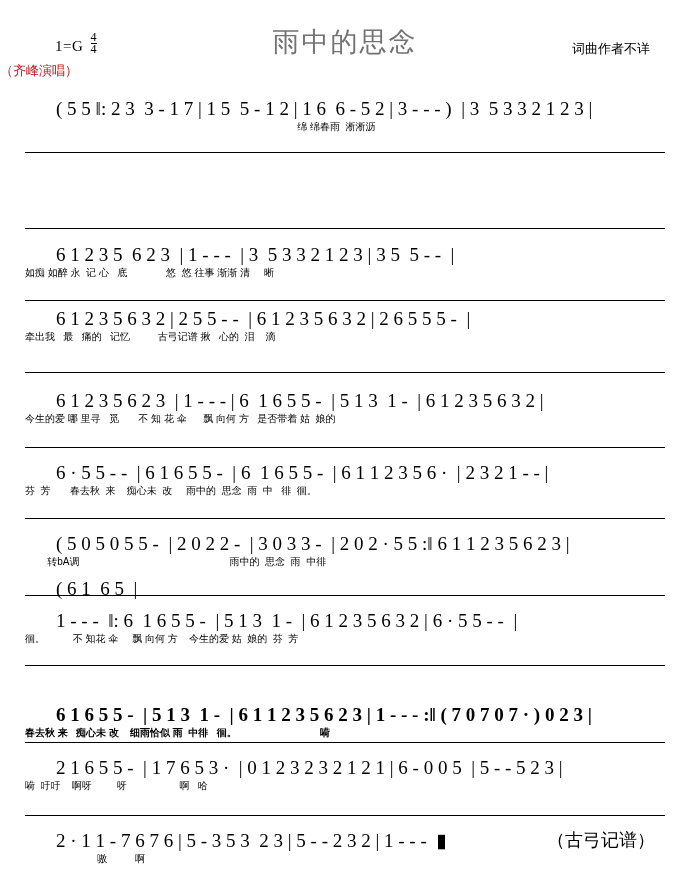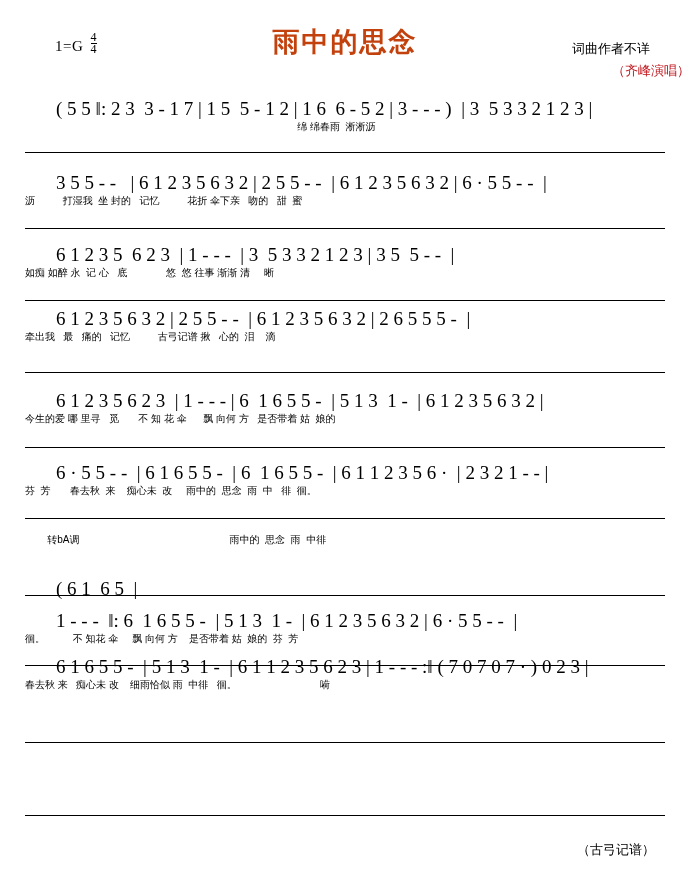--- a/index.html
+++ b/index.html
@@ -21,38 +21,38 @@
   }
   .meta-key .frac{
     display:inline-block;vertical-align:-2px;
     text-align:center;line-height:.95;font-size:12px;margin-left:3px;
   }
   .meta-key .frac b{display:block;font-weight:normal;}
   .meta-key .frac .den{border-top:1px solid #000;}
   .title{
     position:absolute;left:0;right:0;top:24px;
     text-align:center;
-    color:#c2410c;
-    font-size:27px;font-weight:bold;
+    color:#737373;
+    font-size:27px;font-weight:normal;
     font-family:"Liberation Sans",sans-serif;
     letter-spacing:2px;
   }
   .singer{
     position:absolute;left:0;right:0;top:62px;
-    text-align:right;color:#c0141b;font-size:13px;
+    text-align:left;color:#c0141b;font-size:13px;
     font-family:"Liberation Sans",sans-serif;
   }
   .author{
     position:absolute;right:40px;top:40px;
     font-size:13px;color:#000;
     font-family:"Liberation Sans",sans-serif;
   }
   .credit{
     position:absolute;right:35px;top:828px;
-    font-size:13px;font-family:"Liberation Sans",sans-serif;margin-top:13px;
+    font-size:18px;font-family:"Liberation Sans",sans-serif;
   }
 
   
   .sysline{
     position:absolute;left:25px;width:640px;height:1px;background:#000;
   }
 
   
   .row{position:absolute;left:25px;width:645px;}
   .notes{
@@ -98,24 +98,20 @@
   <div class="sysline" style="top:595px;"></div>
   <div class="sysline" style="top:665px;"></div>
   <div class="sysline" style="top:742px;"></div>
   <div class="sysline" style="top:815px;"></div>
 
   <div class="row" style="top:98px;">
     <div class="notes">( 5 5 ‖: 2 3  3 - 1 7 | 1 5  5 - 1 2 | 1 6  6 - 5 2 | 3 - - - )  | 3  5 3 3 2 1 2 3 |</div>
     <div class="lyric">                                                                                                  绵 绵春雨  淅淅沥</div>
   </div>
 
-  <div class="row" style="top:172px;">
-    <div class="notes">3 5 5 - -   | 6 1 2 3 5 6 3 2 | 2 5 5 - -  | 6 1 2 3 5 6 3 2 | 6 · 5 5 - -  |</div>
-    <div class="lyric">沥          打湿我  坐 封的   记忆          花折 伞下亲   吻的   甜  蜜</div>
-  </div>
 
   <div class="row" style="top:244px;">
     <div class="notes">6 1 2 3 5  6 2 3  | 1 - - -  | 3  5 3 3 2 1 2 3 | 3 5  5 - -  |</div>
     <div class="lyric">如痴 如醉 永  记 心   底              悠  悠 往事 渐渐 清     晰</div>
   </div>
 
   <div class="row" style="top:308px;">
     <div class="notes">6 1 2 3 5 6 3 2 | 2 5 5 - -  | 6 1 2 3 5 6 3 2 | 2 6 5 5 5 -  |</div>
     <div class="lyric">牵出我   最   痛的   记忆          古弓记谱 揪   心的  泪    滴</div>
   </div>
@@ -124,32 +120,41 @@
     <div class="notes">6 1 2 3 5 6 2 3  | 1 - - - | 6  1 6 5 5 -  | 5 1 3  1 -  | 6 1 2 3 5 6 3 2 |</div>
     <div class="lyric">今生的爱 哪 里寻   觅       不 知 花 伞      飘 向何 方   是否带着 姑  娘的</div>
   </div>
 
   <div class="row" style="top:462px;">
     <div class="notes">6 · 5 5 - -  | 6 1 6 5 5 -  | 6  1 6 5 5 -  | 6 1 1 2 3 5 6 ·  | 2 3 2 1 - - |</div>
     <div class="lyric">芬  芳       春去秋  来    痴心未  改     雨中的  思念  雨  中   徘  徊。</div>
   </div>
 
   <div class="row" style="top:533px;">
+    <div class="notes">( 5 0 5 0 5 5 -  | 2 0 2 2 -  | 3 0 3 3 -  | 2 0 2 · 5 5 :‖ 6 1 1 2 3 5 6 2 3 |</div>
     <div class="lyric">        转bA调                                                      雨中的  思念  雨  中徘</div>
   </div>
 
   <div class="row" style="top:578px;">
     <div class="notes">( 6 1  6 5  |</div>
   </div>
 
   <div class="row" style="top:610px;">
     <div class="notes">1 - - -  ‖: 6  1 6 5 5 -  | 5 1 3  1 -  | 6 1 2 3 5 6 3 2 | 6 · 5 5 - -  |</div>
-    <div class="lyric">徊。          不 知花 伞     飘 向何 方    是否带着 姑  娘的  芬  芳</div>
+    <div class="lyric">徊。          不 知花 伞     飘 向何 方    今生的爱 姑  娘的  芬  芳</div>
   </div>
 
-  <div class="row" style="top:656px;">
+  <div class="row" style="top:704px;font-weight:bold;">
     <div class="notes">6 1 6 5 5 -  | 5 1 3  1 -  | 6 1 1 2 3 5 6 2 3 | 1 - - - :‖ ( 7 0 7 0 7 · ) 0 2 3 |</div>
     <div class="lyric">春去秋 来   痴心未 改    细雨恰似 雨  中徘   徊。                              嗬</div>
   </div>
 
+  <div class="row" style="top:757px;">
+    <div class="notes">2 1 6 5 5 -  | 1 7 6 5 3 ·  | 0 1 2 3 2 3 2 1 2 1 | 6 - 0 0 5  | 5 - - 5 2 3 |</div>
+    <div class="lyric">嗬  吁吁    啊呀         呀                   啊   哈</div>
+  </div>
 
+  <div class="row" style="top:830px;">
+    <div class="notes">2 · 1 1 - 7 6 7 6 | 5 - 3 5 3  2 3 | 5 - - 2 3 2 | 1 - - -  ▮</div>
+    <div class="lyric">                          嗷          啊</div>
+  </div>
 
 </div>
 
 </body></html>

